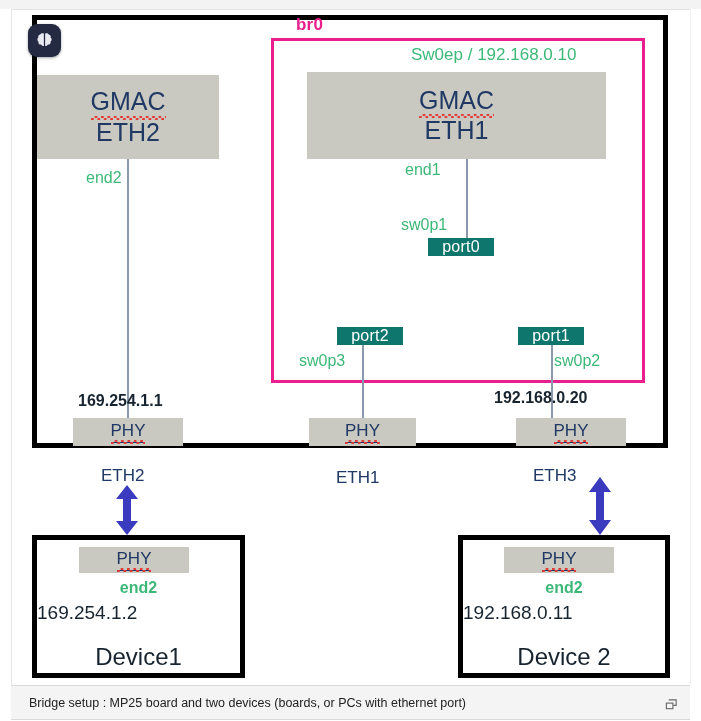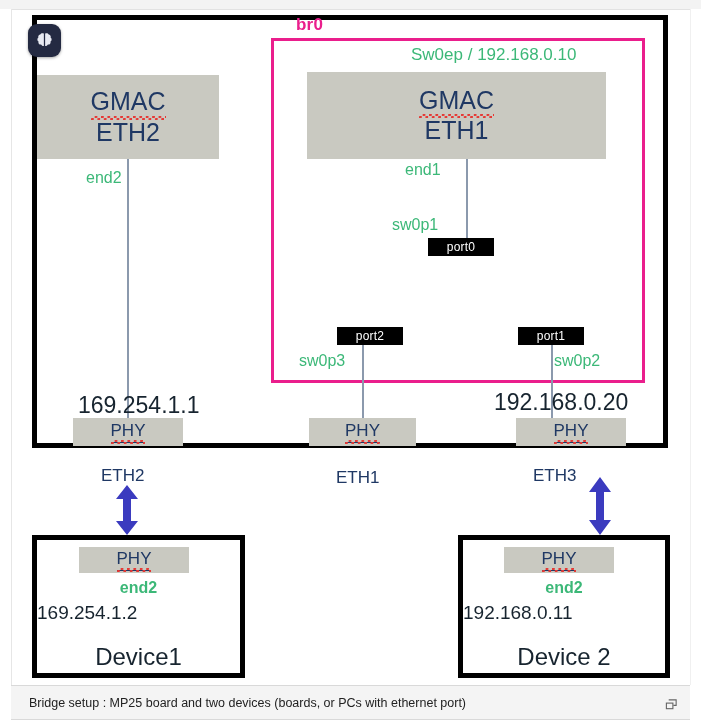--- a/index.html
+++ b/index.html
@@ -151,23 +151,23 @@
     justify-content: center;
     box-sizing: border-box;
   }
   .phy-a { left: 73px;  top: 418px; width: 110px; height: 28px; }
   .phy-b { left: 309px; top: 418px; width: 107px; height: 28px; }
   .phy-c { left: 516px; top: 418px; width: 110px; height: 28px; }
 
   
   .port {
     position: absolute;
-    background: #000000;
+    background: #0f766e;
     color: #ffffff;
-    font-size: 12px;
+    font-size: 16px;
     display: flex;
     align-items: center;
     justify-content: center;
     box-sizing: border-box;
     letter-spacing: .2px;
   }
   .port0 { left: 428px; top: 238px; width: 66px; height: 18px; }
   .port2 { left: 337px; top: 327px; width: 66px; height: 18px; }
   .port1 { left: 518px; top: 327px; width: 66px; height: 18px; }
 
@@ -177,30 +177,31 @@
     color: #3cb878;
     font-weight: normal;
     font-size: 16px;
     white-space: nowrap;
   }
   .green-lg { font-size: 17px; }
 
   .lbl-sw0ep { left: 411px; top: 45px; }
   .lbl-end2  { left: 86px;  top: 169px; }
   .lbl-end1  { left: 405px; top: 161px; }
-  .lbl-sw0p1 { left: 392px; top: 216px; }
+  .lbl-sw0p1 { left: 401px; top: 216px; }
   .lbl-sw0p3 { left: 299px; top: 352px; }
   .lbl-sw0p2 { left: 554px; top: 352px; }
 
   
   .addr {
     position: absolute;
     color: #17242f;
-    font-size: 23px;
+    font-size: 16px;
     white-space: nowrap;
+    font-weight: bold;
   }
   .addr-a { left: 78px;  top: 392px; }
   .addr-b { left: 494px; top: 389px; }
 
   .ethlbl {
     position: absolute;
     color: #1f3864;
     font-size: 17px;
     white-space: nowrap;
   }

